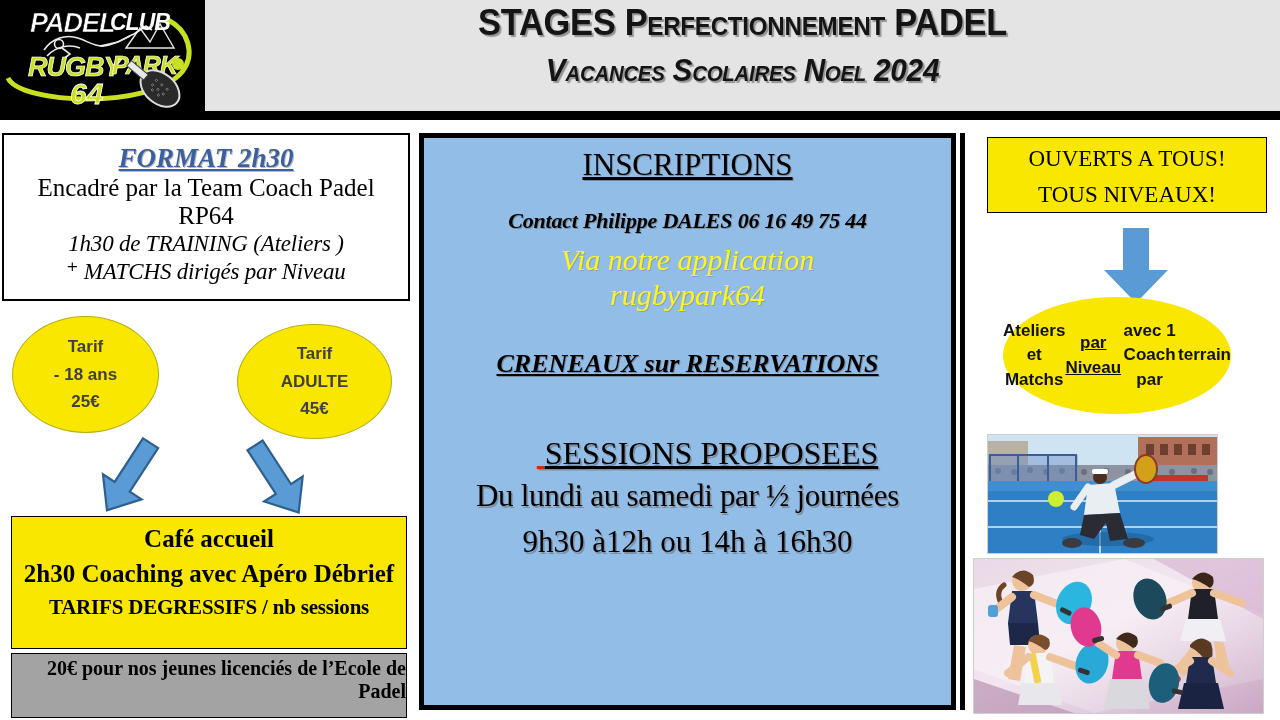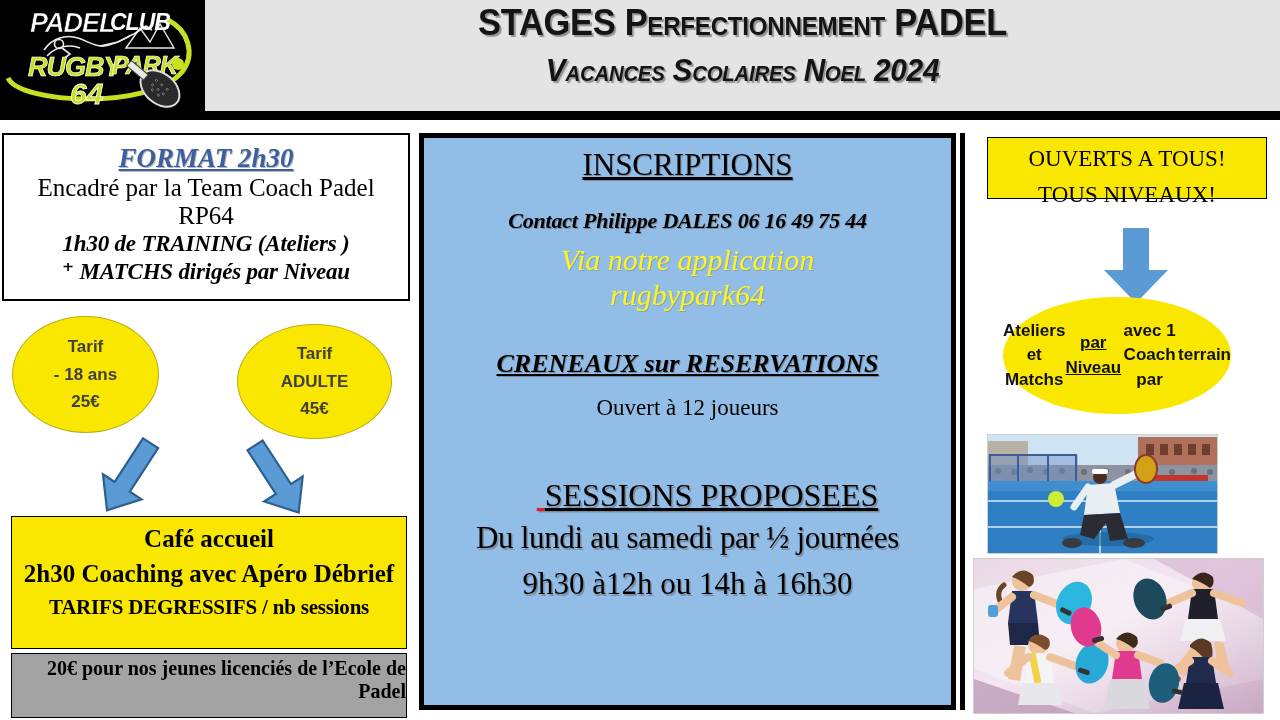--- a/index.html
+++ b/index.html
@@ -89,21 +89,21 @@
     text-shadow: 1px 1px 0 rgba(140,140,140,0.6);
     line-height: 1.12;
   }
   .format-l2 {
     font-size: 25px;
     line-height: 1.1;
     padding: 1px 4px 0 4px;
   }
   .format-l3 {
     font-size: 23px;
-    font-weight: bold;
+    font-weight: normal;
     font-style: italic;
     line-height: 1.14;
     padding: 2px 2px 0 2px;
     letter-spacing: -0.2px;
   }
 
   .ellipse {
     position: absolute;
     background: #f9e700;
     border: 1.5px solid #b8ae16;
@@ -215,21 +215,21 @@
   .ins-hours {
     margin-top: 10px;
     font-size: 31px;
     text-shadow: 1.5px 1.5px 0 rgba(100,100,100,0.5);
   }
 
   
   #ouverts-box {
     position: absolute;
     left: 987px; top: 137px;
-    width: 280px; height: 62px;
+    width: 280px; height: 76px;
     background: #f9e700;
     border: 1.5px solid #000000;
     box-sizing: border-box;
     text-align: center;
     padding-top: 3px;
   }
   .ouv-line { font-size: 23px; line-height: 1.55; }
 
   #arrow-down-right { position: absolute; left: 1092px; top: 228px; }
 
@@ -372,21 +372,20 @@
 </div>
 
 <div id="inscriptions-panel">
   <div class="ins-title">INSCRIPTIONS</div>
   <div class="ins-contact">Contact  Philippe DALES 06 16 49 75 44</div>
   <div class="ins-app">
     <div>Via notre application</div>
     <div>rugbypark64</div>
   </div>
   <div class="ins-creneaux">CRENEAUX sur RESERVATIONS</div>
-  <div class="ins-ouvert">Ouvert à 12 joueurs</div>
   <div class="ins-sessions">
     <span class="redlead">&nbsp;</span><span class="sesstext">SESSIONS PROPOSEES</span>
   </div>
   <div class="ins-days">Du lundi au samedi par ½ journées</div>
   <div class="ins-hours">9h30 à12h ou 14h à 16h30</div>
 </div>
 
 <div id="ouverts-box">
   <div class="ouv-line">OUVERTS A TOUS!</div>
   <div class="ouv-line">TOUS NIVEAUX!</div>

